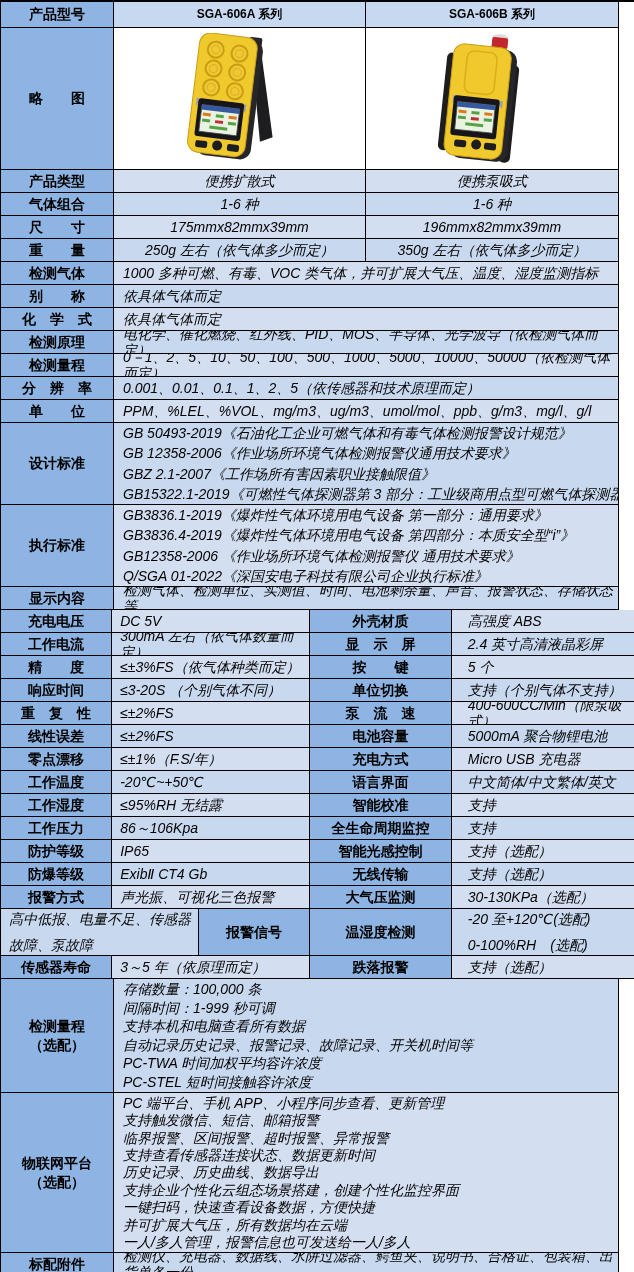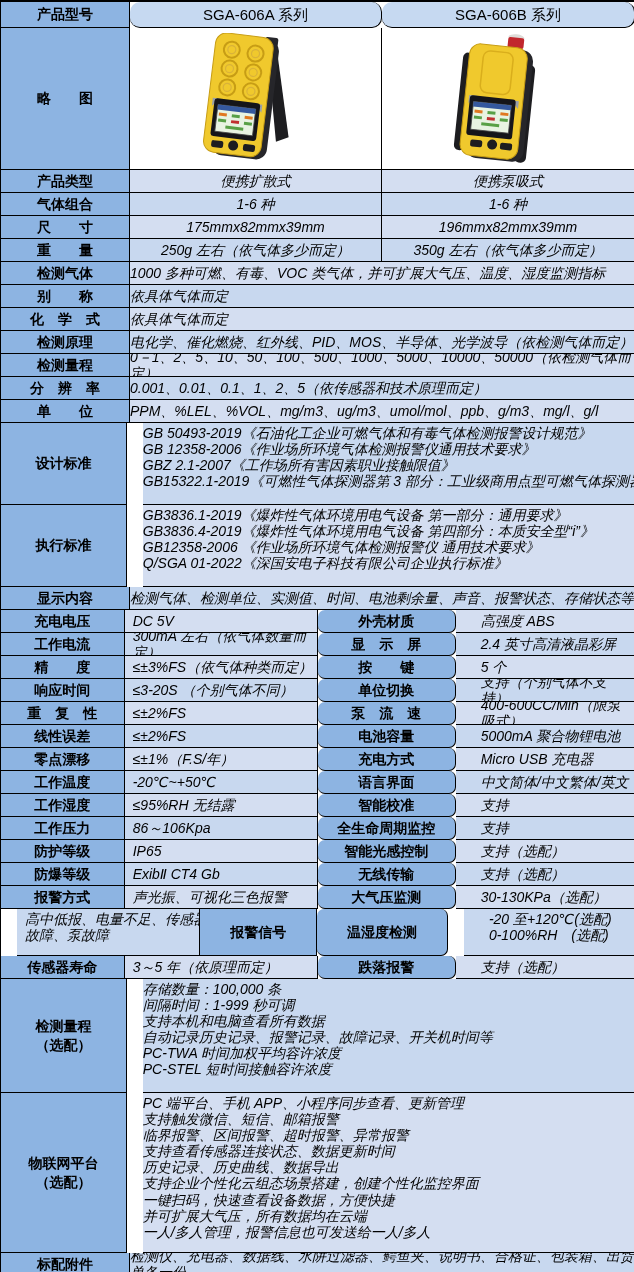--- a/index.html
+++ b/index.html
@@ -20,35 +20,35 @@
   }
   
   .r-h   .cell{height:26px;}
   .r-img .cell{height:142px;}
   .r-s   .cell{height:23px;}
   .r-2l  .cell{height:47px;}
   .r-4l  .cell{height:82px;}
   .r-6l  .cell{height:114px;}
   .r-9l  .cell{height:160px;}
   
-  .label{width:129px;background:var(--label-bg,#8db4e2);font-weight:bold;font-size:14px;flex-direction:column;text-align:center;}
+  .label{width:113px;background:var(--label-bg,#8db4e2);font-weight:bold;font-size:14px;flex-direction:column;text-align:center;}
   .w-a{width:252px;}
   .w-b{width:253px;}
-  .v-full{width:505px;justify-content:flex-start;}
+  .v-full{width:505px;justify-content:flex-start;padding-left:9px;}
   .v1{width:201px;justify-content:flex-start;padding-left:8px;}
-  .lab2{width:144px;background:var(--label-bg,#8db4e2);font-weight:bold;font-size:14px;text-align:center;border-radius:7px;}
-  .v2{width:186px;justify-content:flex-start;padding-left:25px;}
+  .lab2{width:144px;background:var(--label-bg,#8db4e2);font-weight:bold;font-size:14px;text-align:center;}
+  .v2{width:186px;justify-content:flex-start;padding-left:16px;}
   
-  .hcell{background:var(--header-bg,#c6d9f1);font-weight:normal;font-size:15px;border-radius:10px;}
+  .hcell{background:var(--header-bg,#c6d9f1);font-weight:bold;font-size:12px;}
   .imgcell{background:var(--image-bg,#ffffff);}
   .val{font-size:14px;font-style:italic;}
   .center{justify-content:center;padding-left:0;}
   .tone-a .val{background:var(--row-light,#d4def1);}
   .tone-b .val{background:var(--row-blue,#c8d8ef);}
-  .multi{flex-direction:column;align-items:stretch;justify-content:flex-start;padding-top:2px;padding-bottom:2px;margin-left:16px;}
+  .multi{flex-direction:column;align-items:stretch;justify-content:space-between;padding-top:2px;padding-bottom:2px;}
   .line{text-align:left;white-space:nowrap;}
   .lab-line{line-height:1.3;}
   svg{display:block;}
 </style>
 </head>
 <body>
 
 <div class="table" id="spec-table">
     <div class="row r-h">
       <div class="cell label">

